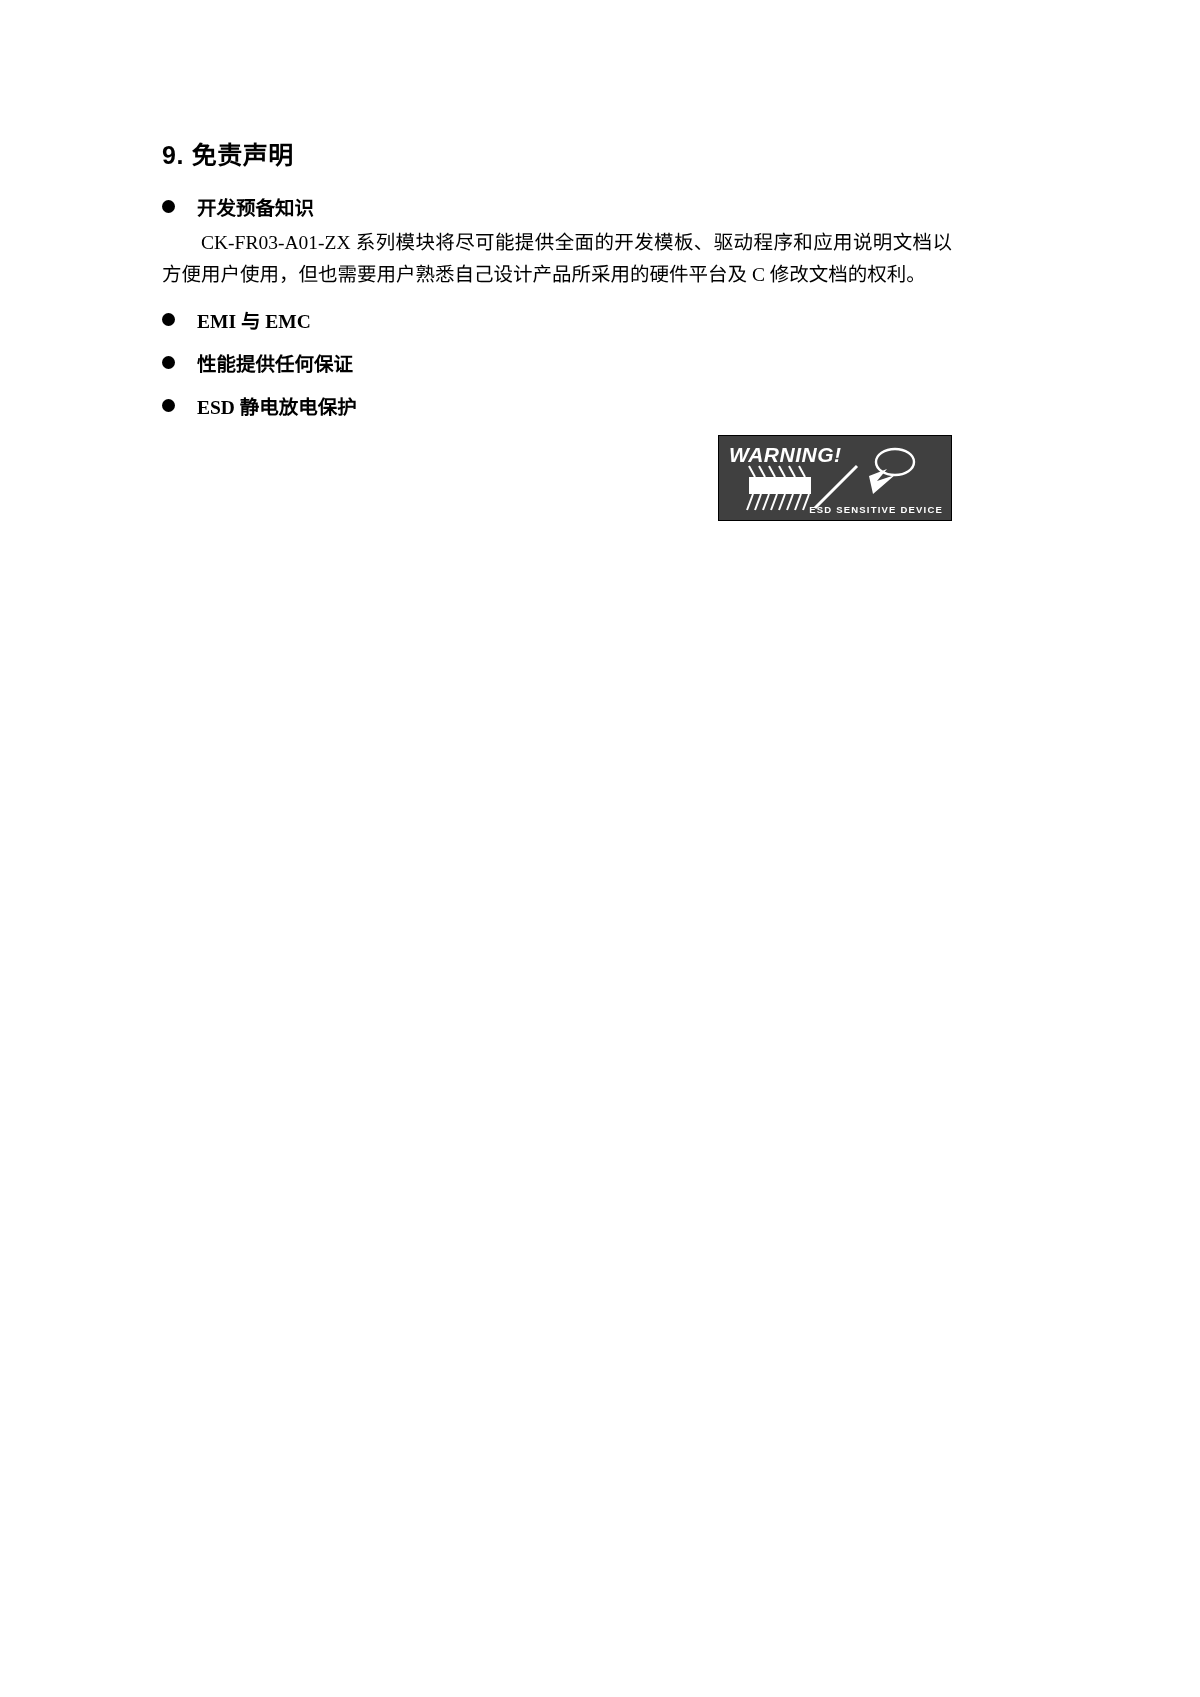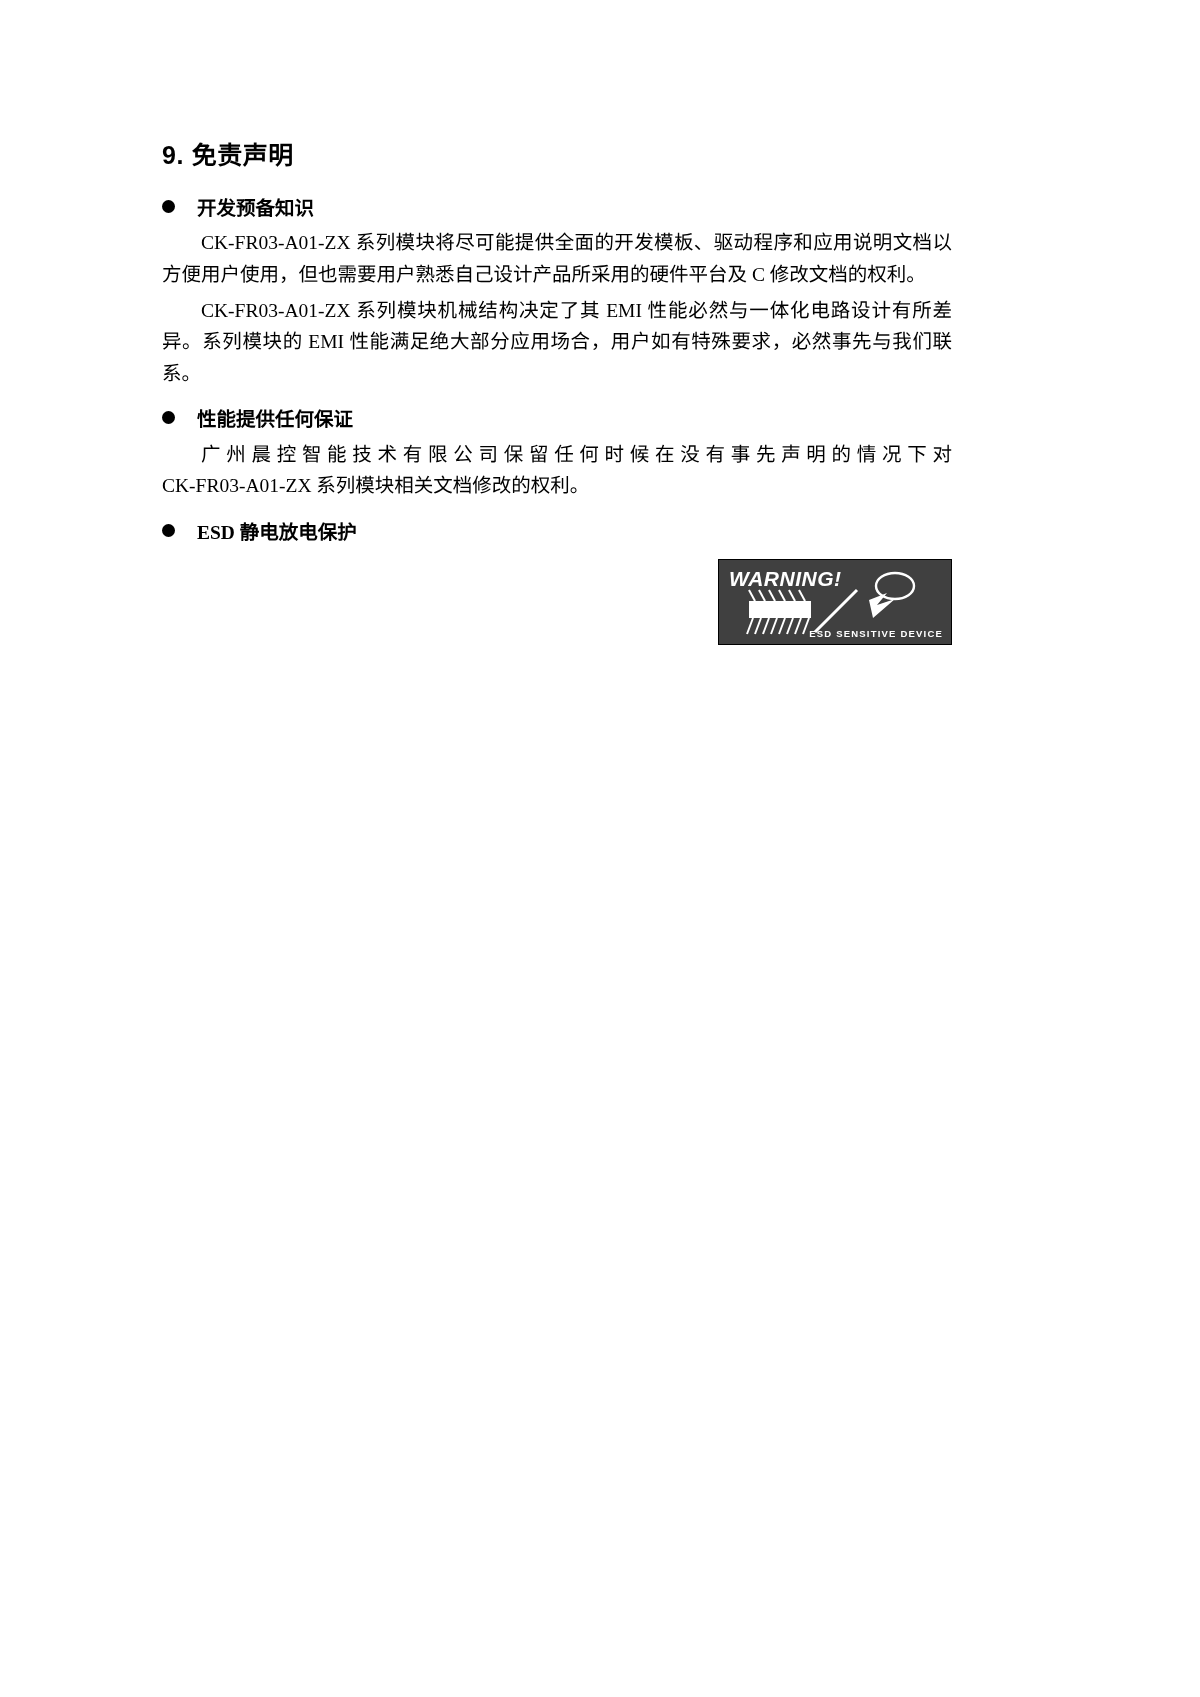--- a/index.html
+++ b/index.html
@@ -152,29 +152,31 @@
 
     <div>
       <div class="bullet-row">
         <span class="bullet-dot"></span>
         <span class="bullet-label">开发预备知识</span>
       </div>
       <p class="body">CK-FR03-A01-ZX 系列模块将尽可能提供全面的开发模板、驱动程序和应用说明文档以方便用户使用，但也需要用户熟悉自己设计产品所采用的硬件平台及 C 修改文档的权利。</p>
     </div>
 
     <div>
-      <p class="body">CK-FR03-A01-ZX 系列模块机械结构决定了其 EMI 性能必然与一体化电路设计有所差异。系列模块的 EMI 性能满足绝大部分应用场合，用户如有特殊要求，必然事先与我们联系。</p>
+      <div class="bullet-row">
+        <span class="bullet-dot"></span>
+        <span class="bullet-label">EMI 与 EMC</span>
+      </div>
     </div>
 
     <div>
       <div class="bullet-row">
         <span class="bullet-dot"></span>
         <span class="bullet-label">性能提供任何保证</span>
       </div>
-      <p class="body spread">广 州 晨 控 智 能 技 术 有 限 公 司 保 留 任 何 时 候 在 没 有 事 先 声 明 的 情 况 下 对 CK-FR03-A01-ZX 系列模块相关文档修改的权利。</p>
     </div>
 
     <div class="esd-block clearfix">
       <div class="bullet-row">
         <span class="bullet-dot"></span>
         <span class="bullet-label">ESD 静电放电保护</span>
       </div>
 
       <div class="esd-img">
         <svg width="232" height="84" viewBox="0 0 232 84">

